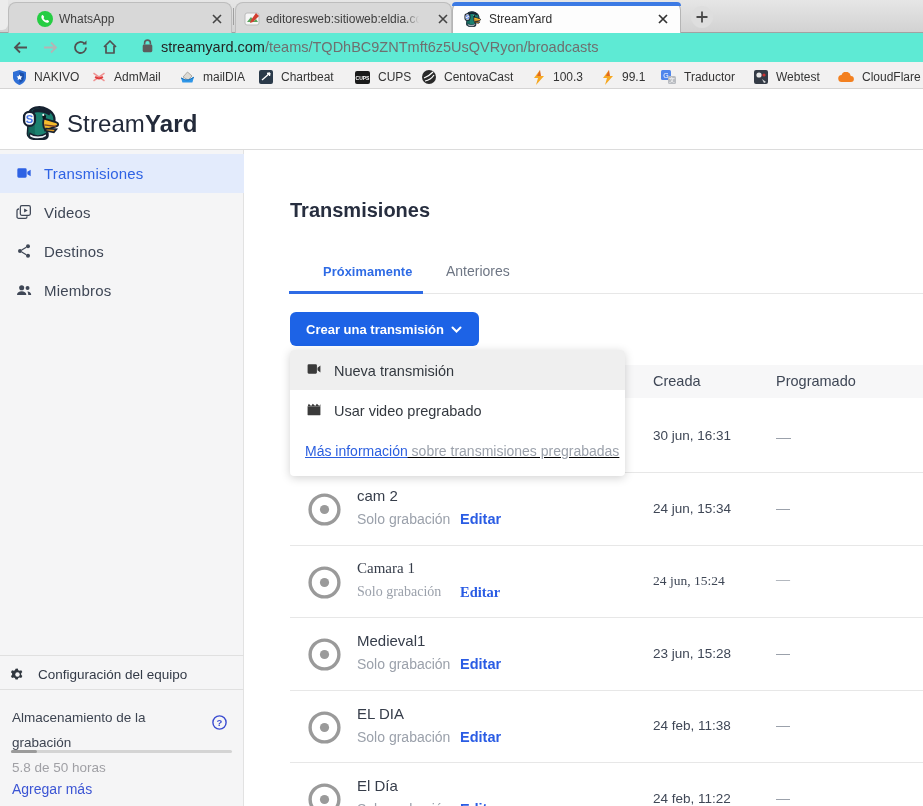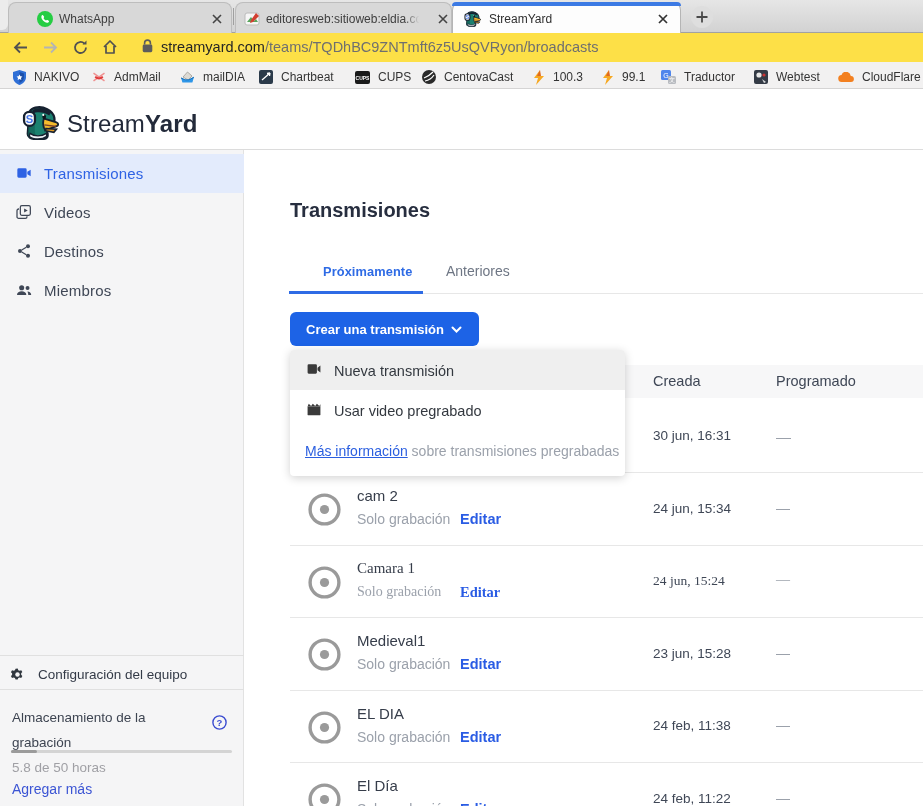--- a/index.html
+++ b/index.html
@@ -12,21 +12,21 @@
   background:linear-gradient(#e6e6e6,#d2d2d2); border-bottom:1px solid #a2a2a2; }
 .tab { position:absolute; top:2px; height:31px; border-radius:8px 8px 0 0; }
 .tab.inactive { background:#d8d8d8; border:1px solid #bdbdbd; border-bottom:none; }
 .tab.active { background:#fdfdfd; border:1px solid #b5b5b5; border-bottom:none; z-index:3; }
 .tab .accent { position:absolute; left:-1px; right:-1px; top:-1px; height:4px; background:#3c7ae4; border-radius:8px 8px 0 0; }
 .tab .title { position:absolute; left:30px; top:9px; font-size:12px; color:#3c3c3c; white-space:nowrap; overflow:hidden; }
 .tab .cx { position:absolute; top:8px; width:16px; height:16px; color:#444; }
 .tabsep { position:absolute; top:8px; width:1px; height:17px; background:#9f9f9f; }
 #plusbtn { position:absolute; left:691px; top:6px; width:22px; height:22px; border-radius:50%; background:#dedede; }
 
-#toolbar { position:absolute; left:0; top:33px; width:923px; height:29px; background:#fde047; }
+#toolbar { position:absolute; left:0; top:33px; width:923px; height:29px; background:#5eead4; }
 #bookmarks { position:absolute; left:0; top:62px; width:923px; height:27px; background:#f2f1f1; border-bottom:1px solid #d5d4d4; }
 .bm { position:absolute; top:2px; height:26px; display:flex; align-items:center; gap:8px; font-size:12px; color:#343434; }
 
 
 #appheader { position:absolute; left:0; top:89px; width:923px; height:61px; background:#fff; border-bottom:1px solid #dcdcdc; }
 #sidebar { position:absolute; left:0; top:150px; width:244px; height:656px; background:#f5f5f6; border-right:1px solid #e2e2e2; }
 .navitem { position:absolute; left:0; width:244px; height:39px; }
 .navitem .ic { position:absolute; left:16px; top:11px; width:16px; height:16px; }
 .navitem .lb { position:absolute; left:44px; top:11px; font-size:15px; color:#3f4756; letter-spacing:.2px; }
 .navitem.sel { background:#e3ebfc; }
@@ -365,14 +365,14 @@
   <div style="position:absolute;left:0;top:0;width:335px;height:40px;background:#efefef;border-radius:4px 4px 0 0;"></div>
   <svg style="position:absolute;left:17px;top:13px" width="14" height="12" viewBox="0 0 24 20">
     <path d="M1 4a2 2 0 0 1 2-2h12a2 2 0 0 1 2 2v12a2 2 0 0 1-2 2H3a2 2 0 0 1-2-2zM18 8l5-4v12l-5-4z" fill="#3a3a3a"></path>
   </svg>
   <div style="position:absolute;left:44px;top:13px;font-size:14.5px;color:#33383f;">Nueva transmisión</div>
   <svg style="position:absolute;left:17px;top:53px" width="14" height="13" viewBox="0 0 24 22">
     <path d="M1 6h22v13a2 2 0 0 1-2 2H3a2 2 0 0 1-2-2z" fill="#3a3a3a"></path>
     <path d="M1 6l2-5 4 4 3-4 4 4 3-4 4 4 2-3v4z" fill="#3a3a3a"></path>
   </svg>
   <div style="position:absolute;left:44px;top:53px;font-size:14.5px;color:#33383f;">Usar video pregrabado</div>
-  <div style="position:absolute;left:15px;top:93px;font-size:14px;white-space:nowrap;"><span style="color:#2b5fe0;text-decoration:underline;">Más información</span><span style="color:#9ba1ab;"> sobre transmisiones pregrabadas</span></div>
+  <div style="position:absolute;left:15px;top:93px;font-size:14px;white-space:nowrap;text-decoration:underline;"><span style="color:#2b5fe0;text-decoration:underline;">Más información</span><span style="color:#9ba1ab;"> sobre transmisiones pregrabadas</span></div>
 </div>
 
 </body></html>

